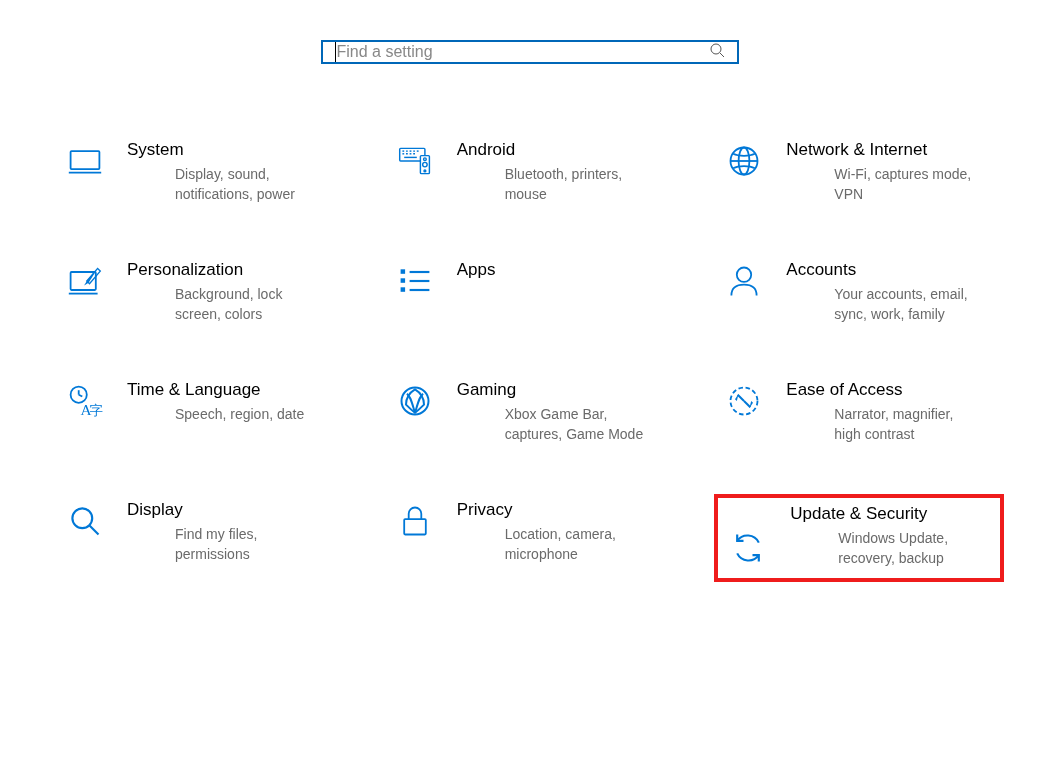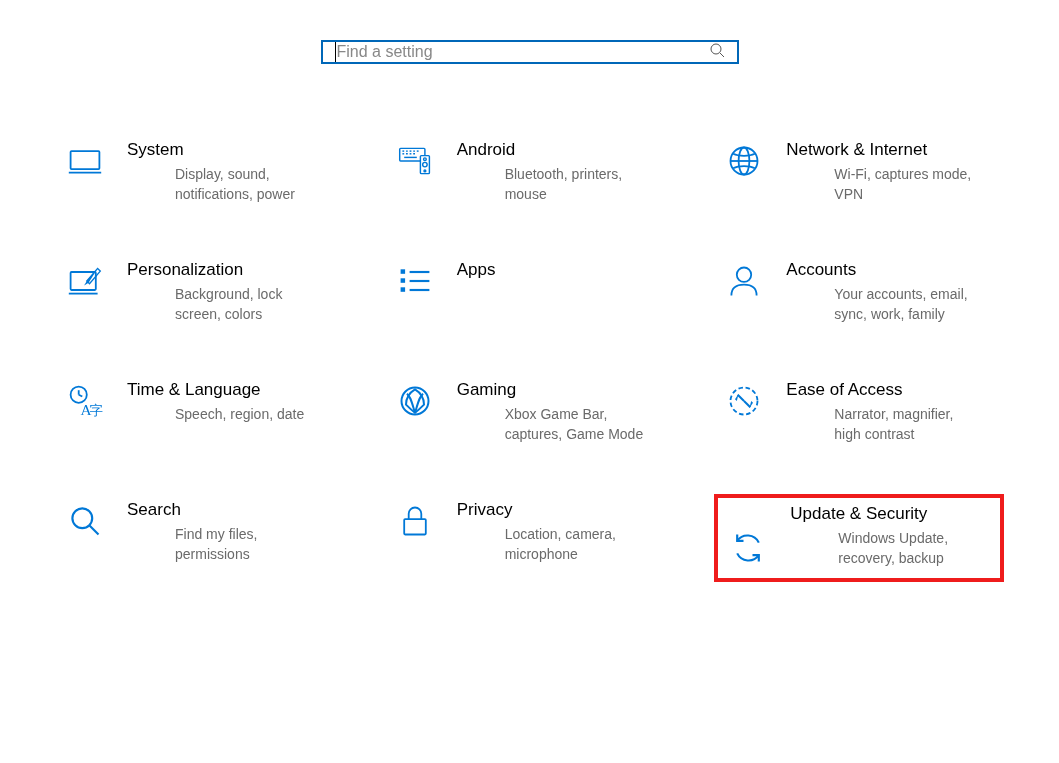--- a/index.html
+++ b/index.html
@@ -278,21 +278,21 @@
     </div>
 
     <div class="tile">
       <div class="tile-icon">
         <svg viewBox="0 0 40 40" fill="none" stroke="#0078d7" stroke-width="2.4">
           <circle cx="17" cy="17" r="11"></circle>
           <line x1="25" y1="25" x2="35" y2="35"></line>
         </svg>
       </div>
       <div class="tile-text">
-        <div class="tile-title">Search</div>
+        <div class="tile-title">Display</div>
         <div class="tile-desc">Find my files, permissions</div>
       </div>
     </div>
 
     <div class="tile">
       <div class="tile-icon">
         <svg viewBox="0 0 40 40" fill="none" stroke="#0078d7" stroke-width="2">
           <rect x="8" y="18" width="24" height="17" rx="1"></rect>
           <path d="M13 18 L13 12 C13 8 16 5 20 5 C24 5 27 8 27 12 L27 18"></path>
         </svg>

